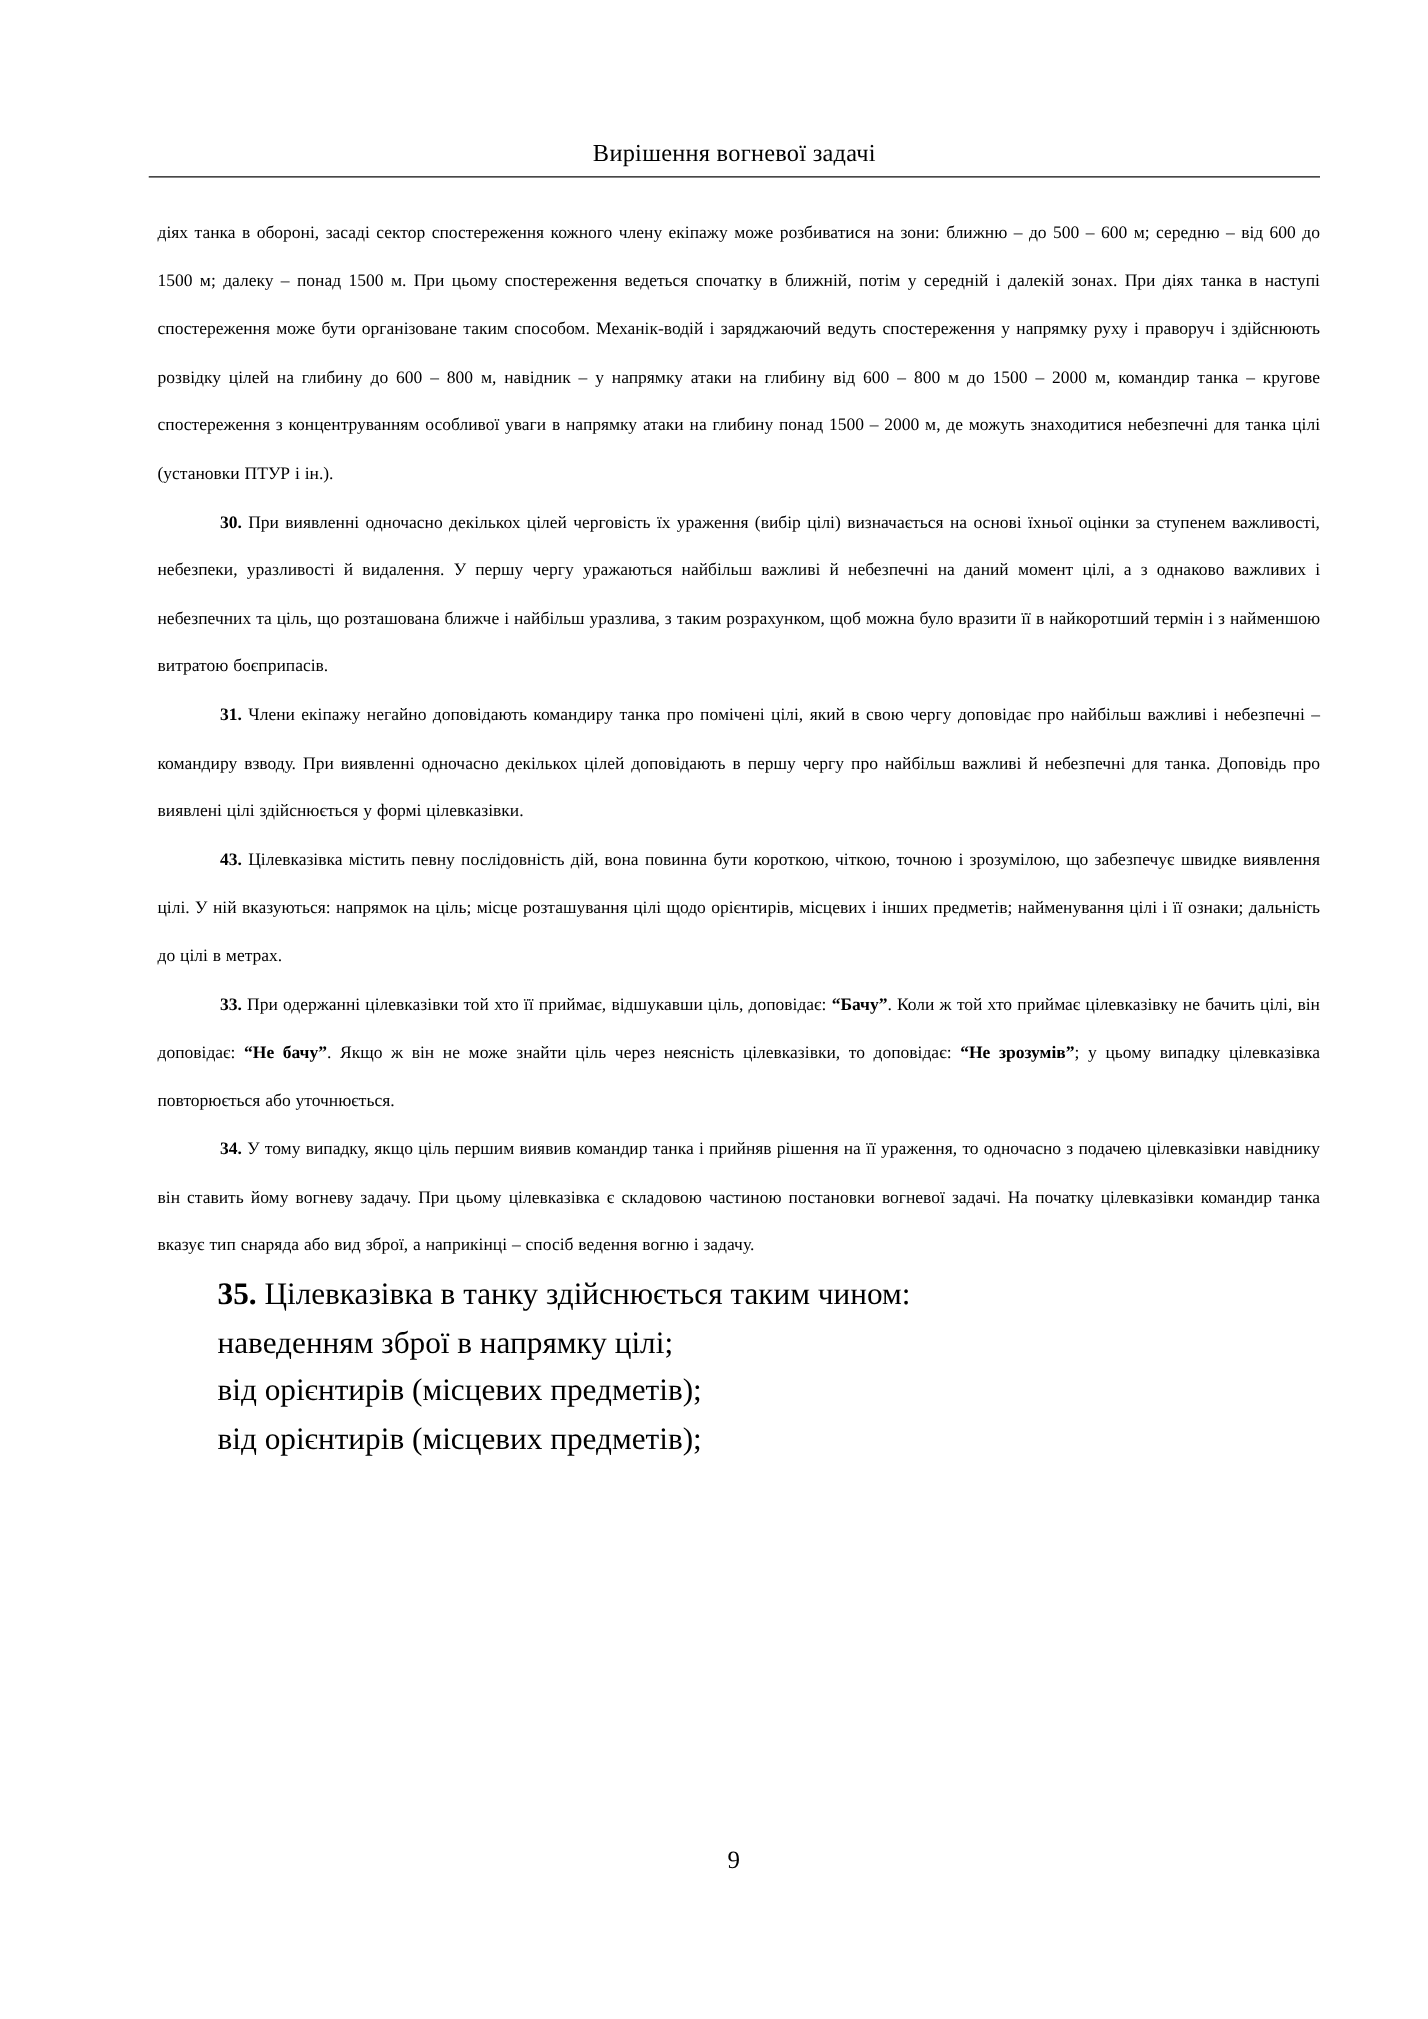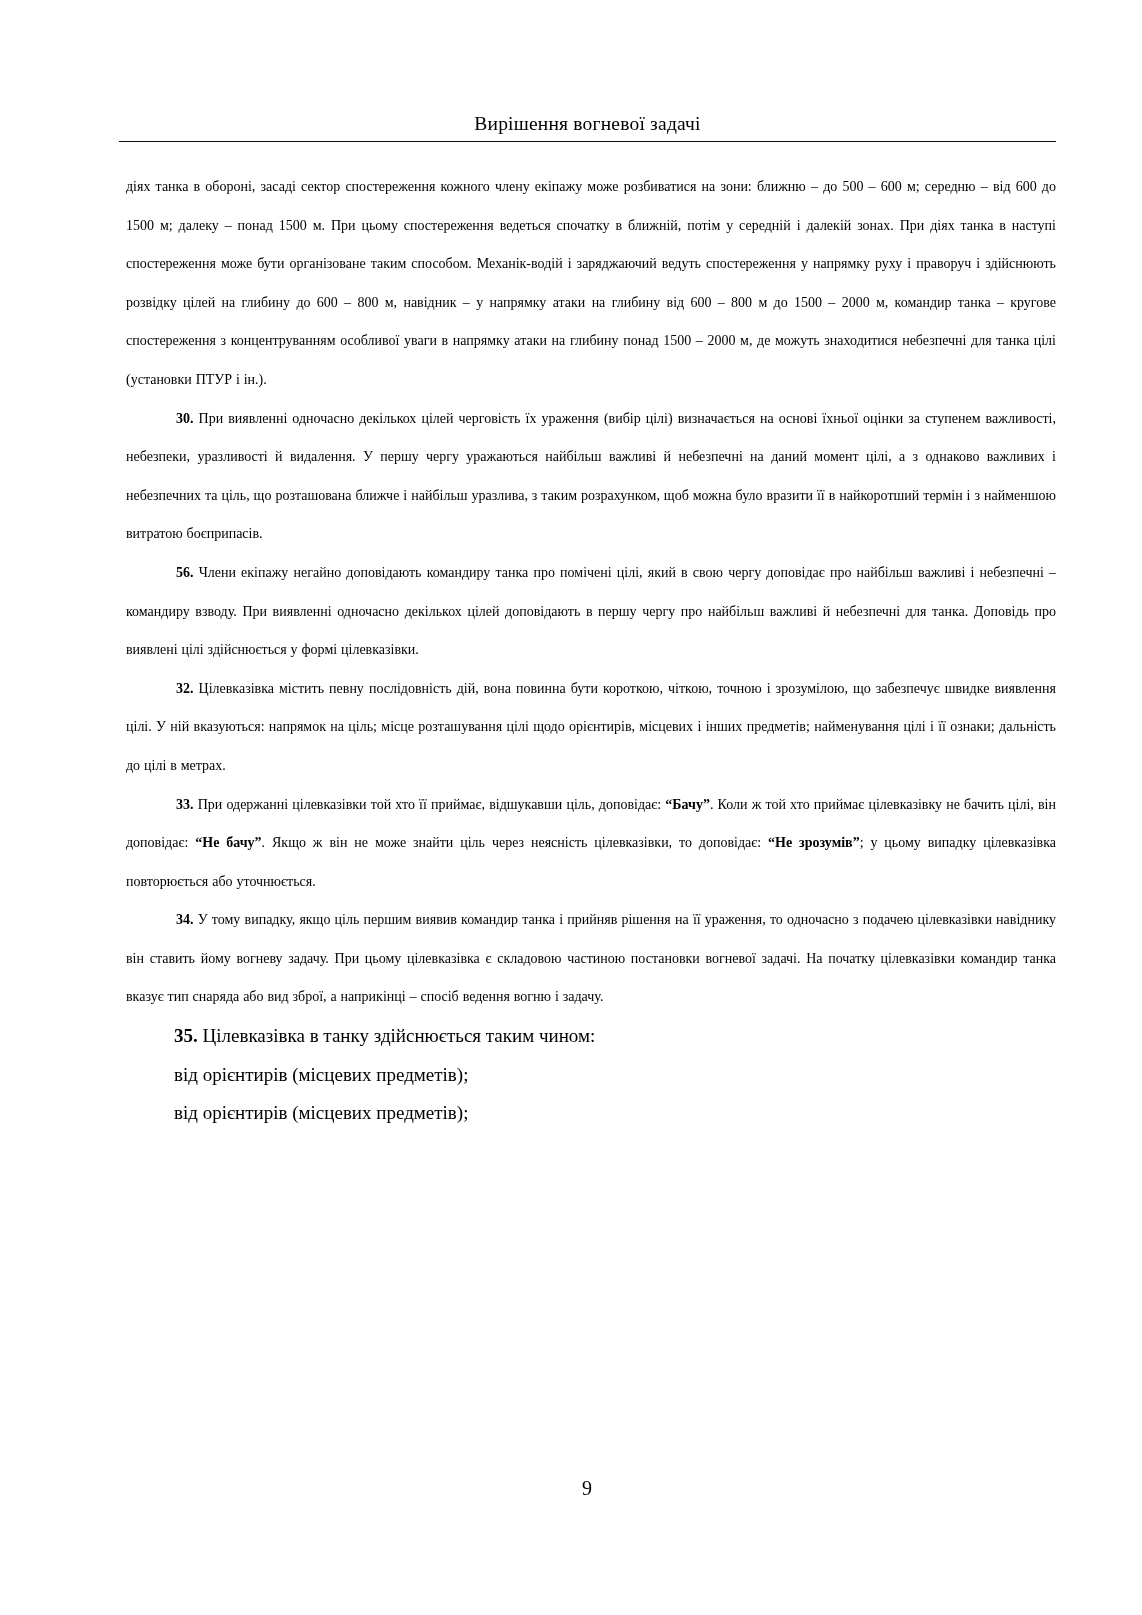--- a/index.html
+++ b/index.html
@@ -76,21 +76,21 @@
   .num {
     font-weight: bold;
   }
   .q {
     font-weight: bold;
   }
 
   
   .listline {
     margin: 0;
-    font-size: 19px;
+    font-size: 25px;
     line-height: 38.6px;
     text-align: left;
     padding-left: 48px;
     white-space: nowrap;
   }
 
   
   .page-number {
     position: absolute;
     left: 0;
@@ -111,30 +111,31 @@
     <div class="header-title">Вирішення вогневої задачі</div>
     <hr class="header-rule">
   </div>
 
   <div class="content">
 
     <p class="para cont">діях танка в обороні, засаді сектор спостереження кожного члену екіпажу може розбиватися на зони: ближню – до 500 – 600 м; середню – від 600 до 1500 м; далеку – понад 1500 м. При цьому спостереження ведеться спочатку в ближній, потім у середній і далекій зонах. При діях танка в наступі спостереження може бути організоване таким способом. Механік-водій і заряджаючий ведуть спостереження у напрямку руху і праворуч і здійснюють розвідку цілей на глибину до 600 – 800 м, навідник – у напрямку атаки на глибину від 600 – 800 м до 1500 – 2000 м, командир танка – кругове спостереження з концентруванням особливої уваги в напрямку атаки на глибину понад 1500 – 2000 м, де можуть знаходитися небезпечні для танка цілі (установки ПТУР і ін.).</p>
 
     <p class="para indent"><span class="num">30. </span><span>При виявленні одночасно декількох цілей черговість їх ураження (вибір цілі) визначається на основі їхньої оцінки за ступенем важливості, небезпеки, уразливості й видалення. У першу чергу уражаються найбільш важливі й небезпечні на даний момент цілі, а з однаково важливих і небезпечних та ціль, що розташована ближче і найбільш уразлива, з таким розрахунком, щоб можна було вразити її в найкоротший термін і з найменшою витратою боєприпасів.</span></p>
 
-    <p class="para indent"><span class="num">56. </span><span>Члени екіпажу негайно доповідають командиру танка про помічені цілі, який в свою чергу доповідає про найбільш важливі і небезпечні – командиру взводу. При виявленні одночасно декількох цілей доповідають в першу чергу про найбільш важливі й небезпечні для танка. Доповідь про виявлені цілі здійснюється у формі цілевказівки.</span></p>
+    <p class="para indent"><span class="num">31. </span><span>Члени екіпажу негайно доповідають командиру танка про помічені цілі, який в свою чергу доповідає про найбільш важливі і небезпечні – командиру взводу. При виявленні одночасно декількох цілей доповідають в першу чергу про найбільш важливі й небезпечні для танка. Доповідь про виявлені цілі здійснюється у формі цілевказівки.</span></p>
 
-    <p class="para indent"><span class="num">32. </span><span>Цілевказівка містить певну послідовність дій, вона повинна бути короткою, чіткою, точною і зрозумілою, що забезпечує швидке виявлення цілі. У ній вказуються: напрямок на ціль; місце розташування цілі щодо  орієнтирів, місцевих і інших предметів; найменування цілі і її  ознаки; дальність до цілі в метрах.</span></p>
+    <p class="para indent"><span class="num">43. </span><span>Цілевказівка містить певну послідовність дій, вона повинна бути короткою, чіткою, точною і зрозумілою, що забезпечує швидке виявлення цілі. У ній вказуються: напрямок на ціль; місце розташування цілі щодо  орієнтирів, місцевих і інших предметів; найменування цілі і її  ознаки; дальність до цілі в метрах.</span></p>
 
     <p class="para indent"><span class="num">33. </span><span>При одержанні цілевказівки той хто її приймає, відшукавши ціль,  доповідає: </span><span class="q">“Бачу”</span><span>. Коли ж той хто приймає цілевказівку не бачить цілі, він доповідає: </span><span class="q">“Не бачу”</span><span>. Якщо ж він не може знайти ціль через неясність цілевказівки, то доповідає: </span><span class="q">“Не зрозумів”</span><span>; у цьому випадку цілевказівка повторюється або уточнюється.</span></p>
 
     <p class="para indent"><span class="num">34. </span><span>У тому випадку, якщо ціль першим виявив командир танка і прийняв рішення на її ураження, то одночасно з подачею цілевказівки навіднику він ставить йому вогневу задачу. При цьому цілевказівка є складовою частиною постановки вогневої задачі. На початку цілевказівки командир танка вказує тип снаряда або вид зброї, а наприкінці – спосіб ведення вогню і задачу.</span></p>
 
     <p class="listline"><span class="num">35. </span><span>Цілевказівка в танку здійснюється таким чином:</span></p>
 
+    <p class="listline">наведенням зброї в напрямку цілі;</p>
     <p class="listline">від орієнтирів (місцевих предметів);</p>
 
 
     <p class="listline">від орієнтирів (місцевих предметів);</p>
 
   </div>
 
   <div class="page-number">9</div>
 
 </div>

